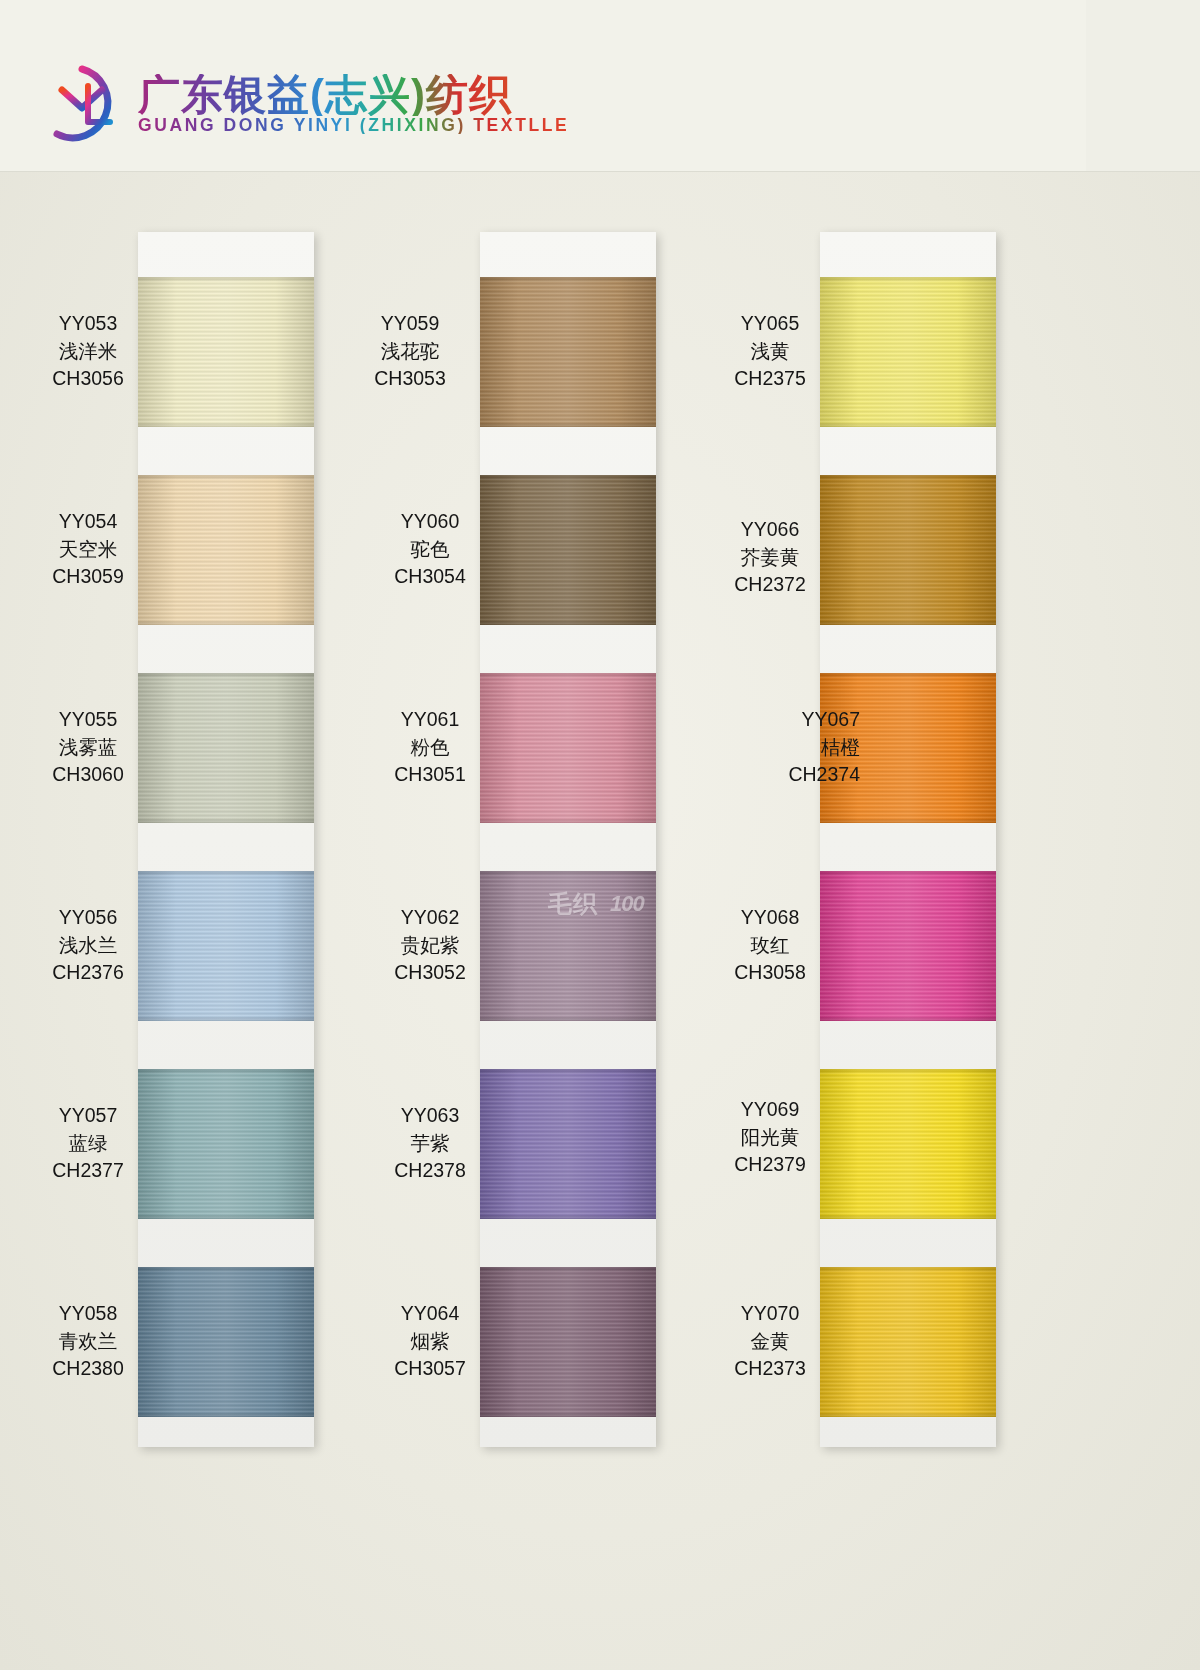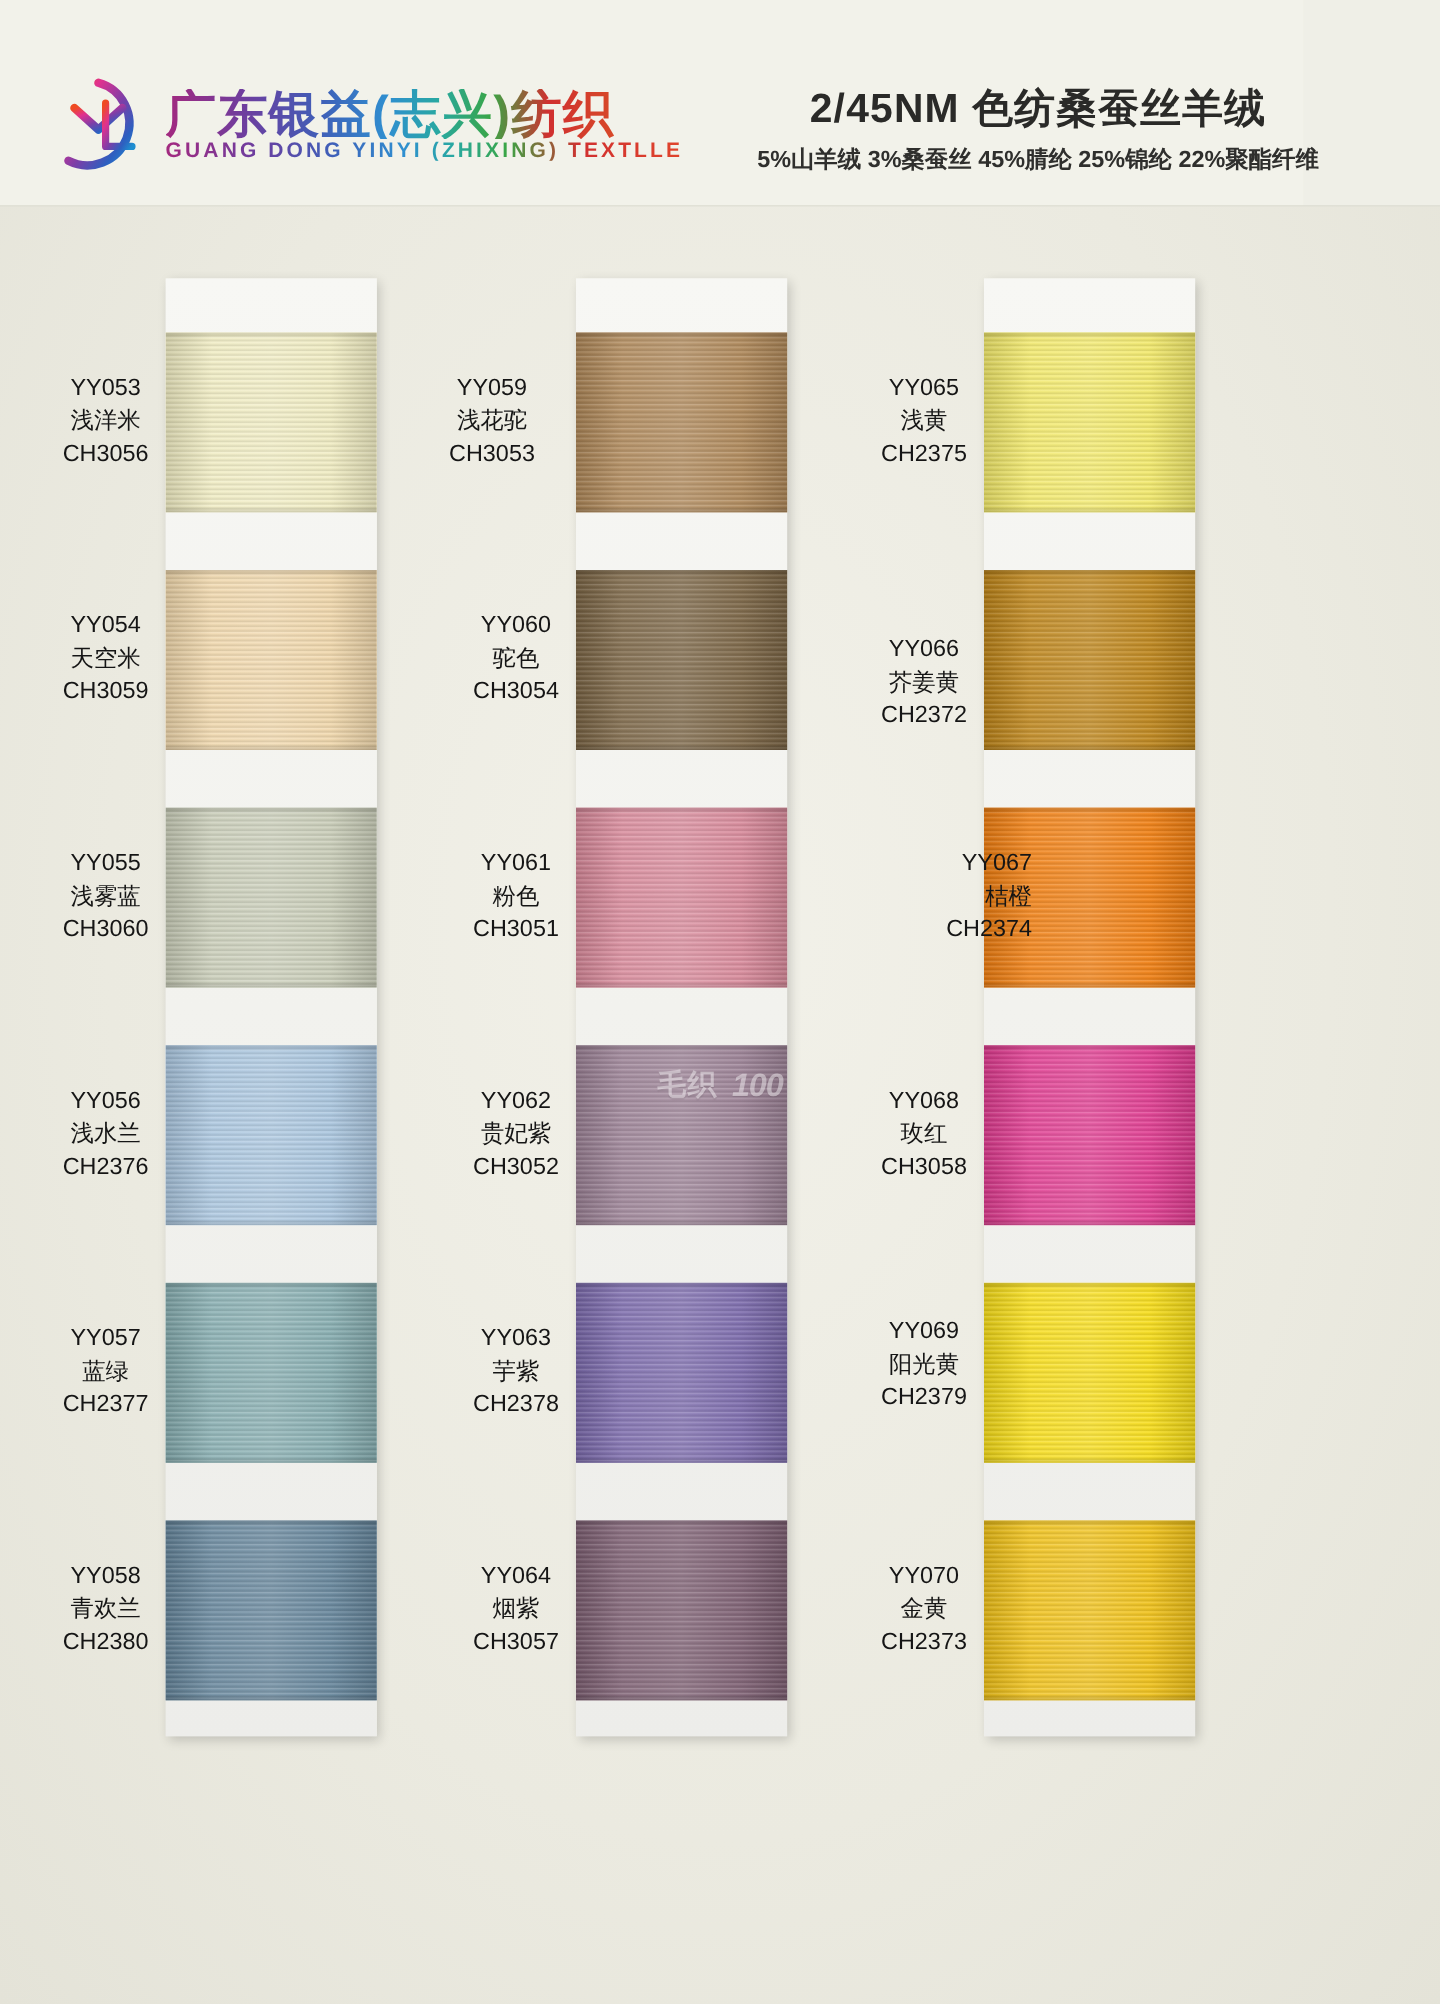--- a/index.html
+++ b/index.html
@@ -180,21 +180,21 @@
     align-items: center;
     gap: 12px;
     opacity: 0.42;
     font-weight: bold;
     color: #ffffff;
     text-shadow: 0 1px 1px rgba(0,0,0,0.18);
     font-size: 24px;
     letter-spacing: 1px;
   }
   .watermark .wm-num {
-    font-size: 27px;
+    font-size: 22px;
     font-style: italic;
     letter-spacing: -1px;
     text-align: right;
   }
 </style>
 </head>
 <body>
 
 <div class="header">
 
@@ -215,24 +215,20 @@
         <path d="M42 46 L42 70" fill="none" stroke="url(#lg)" stroke-width="7" stroke-linecap="round"></path>
         <path d="M48 24 L48 60 L70 60" fill="none" stroke="url(#lg)" stroke-width="6" stroke-linejoin="round" stroke-linecap="round"></path>
       </svg>
     </div>
     <div class="logo-text-block">
       <div class="logo-cn">广东银益(志兴)纺织</div>
       <div class="logo-en">GUANG DONG YINYI (ZHIXING) TEXTLLE</div>
     </div>
   </div>
 
-  <div class="title-block">
-    <div class="title-main">2/45NM 色纺桑蚕丝羊绒</div>
-    <div class="title-sub">5%山羊绒 3%桑蚕丝 45%腈纶 25%锦纶 22%聚酯纤维</div>
-  </div>
 </div>
 <div class="header-rule"></div>
 
 <div class="board">
 
   <div class="strip strip-c1">
     <div class="strip-inner" id="col-0">
         <div class="band" style="top: 45px; height: 150px; background: rgb(240, 236, 194);">
           <div class="threads"></div>
           <div class="sheen"></div>
@@ -411,21 +407,21 @@
       <div class="swatch-label" style="left: 340px; top: 1128px;">
         <span class="ln">YY064</span>
         <span class="ln">烟紫</span>
         <span class="ln">CH3057</span>
       </div>
       <div class="swatch-label" style="left: 680px; top: 138px;">
         <span class="ln">YY065</span>
         <span class="ln">浅黄</span>
         <span class="ln">CH2375</span>
       </div>
-      <div class="swatch-label" style="left: 680px; top: 356px;">
+      <div class="swatch-label" style="left: 680px; top: 344px;">
         <span class="ln">YY066</span>
         <span class="ln">芥姜黄</span>
         <span class="ln">CH2372</span>
       </div>
       <div class="swatch-label" style="left: 680px; top: 534px; text-align: right;">
         <span class="ln">YY067</span>
         <span class="ln">桔橙</span>
         <span class="ln">CH2374</span>
       </div>
       <div class="swatch-label" style="left: 680px; top: 732px;">

